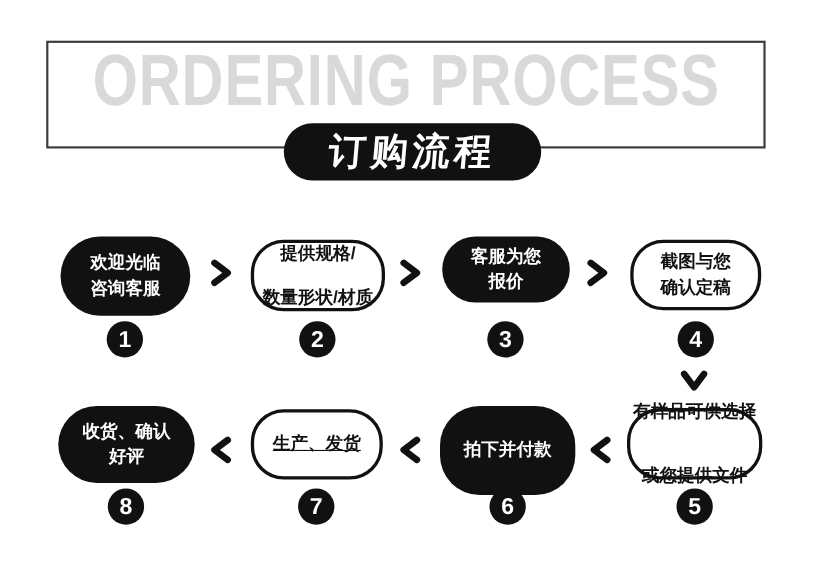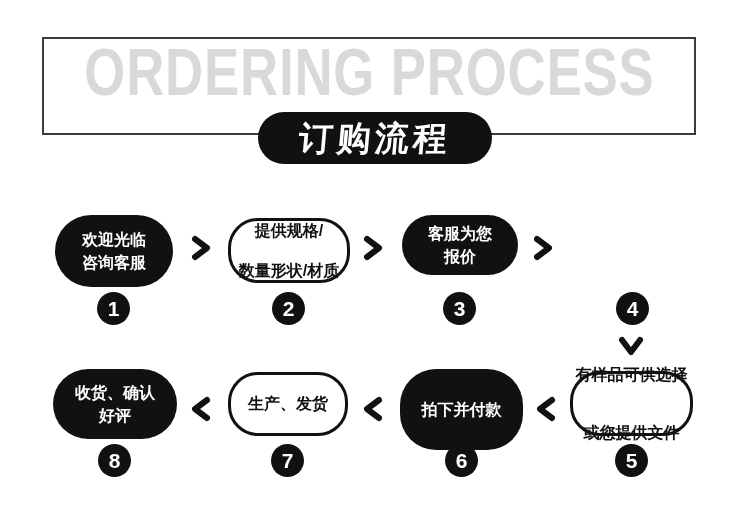--- a/index.html
+++ b/index.html
@@ -33,21 +33,21 @@
     line-height:1.45;box-sizing:border-box;white-space:nowrap;
   }
   .solid{background:#111;color:#fff;border-radius:36px;}
   .outline{background:#fff;color:#111;border:3px solid #111;border-radius:30px;}
   .p1{left:55px; top:215px;width:118px;height:72px;}
   .p2{left:228px;top:218px;width:122px;height:65px;gap:16px;}
   .p3{left:402px;top:215px;width:116px;height:60px;}
   .p4{left:573px;top:218px;width:119px;height:64px;}
   .p5{left:570px;top:371px;width:123px;height:65px;gap:34px;}
   .p6{left:400px;top:369px;width:123px;height:81px;}
-  .p7{left:228px;top:372px;width:120px;height:64px;}
+  .p7{left:228px;top:372px;width:120px;height:64px;text-decoration:underline;}
   .p8{left:53px; top:369px;width:124px;height:70px;align-items:center;}
   
   .circle{
     position:absolute;width:33px;height:33px;background:#111;border-radius:50%;
     color:#fff;display:flex;align-items:center;justify-content:center;
     font-size:21px;font-weight:bold;line-height:1;
   }
   .k1{left:97px; top:292px;} .k2{left:272px;top:292px;}
   .k3{left:443px;top:292px;} .k4{left:616px;top:292px;}
   .k5{left:615px;top:444px;} .k6{left:445px;top:444px;}
@@ -75,20 +75,24 @@
     <span>欢迎光临</span>
     <span class="optional">咨询客服</span>
   </div>
   <div class="pill outline p2">
     <span>提供规格/</span>
     <span class="optional">数量形状/材质</span>
   </div>
   <div class="pill solid p3">
     <span>客服为您</span>
     <span class="optional">报价</span>
+  </div>
+  <div class="pill outline p4">
+    <span>截图与您</span>
+    <span class="optional">确认定稿</span>
   </div>
 
   <div class="pill outline p5">
     <span>有样品可供选择</span>
     <span class="optional">或您提供文件</span>
   </div>
   <div class="pill solid p6">
     <span>拍下并付款</span>
 
   </div>

